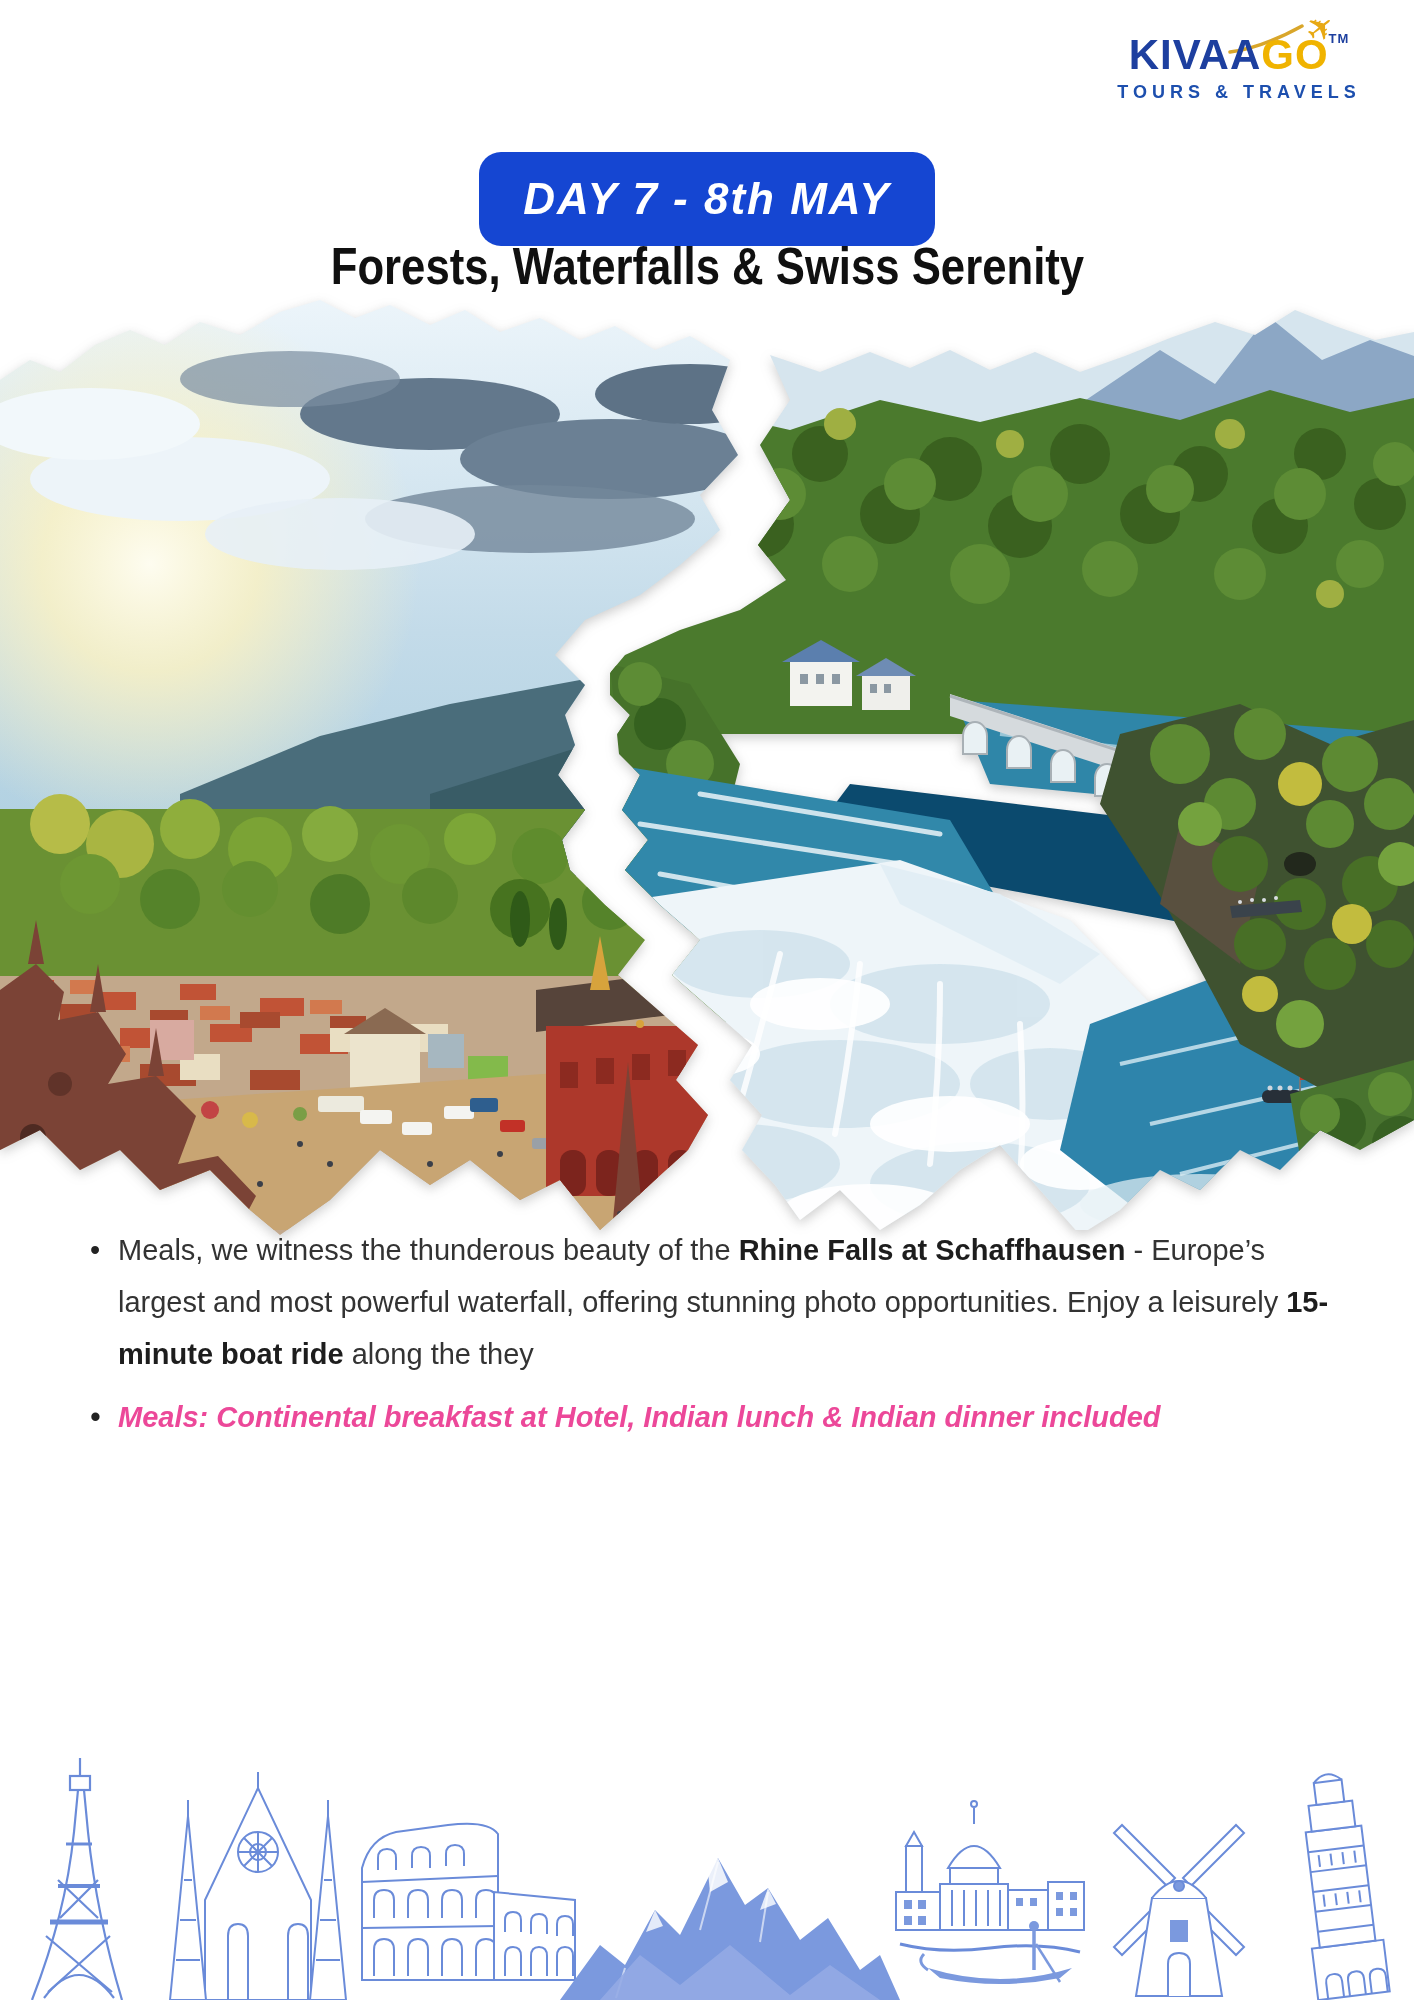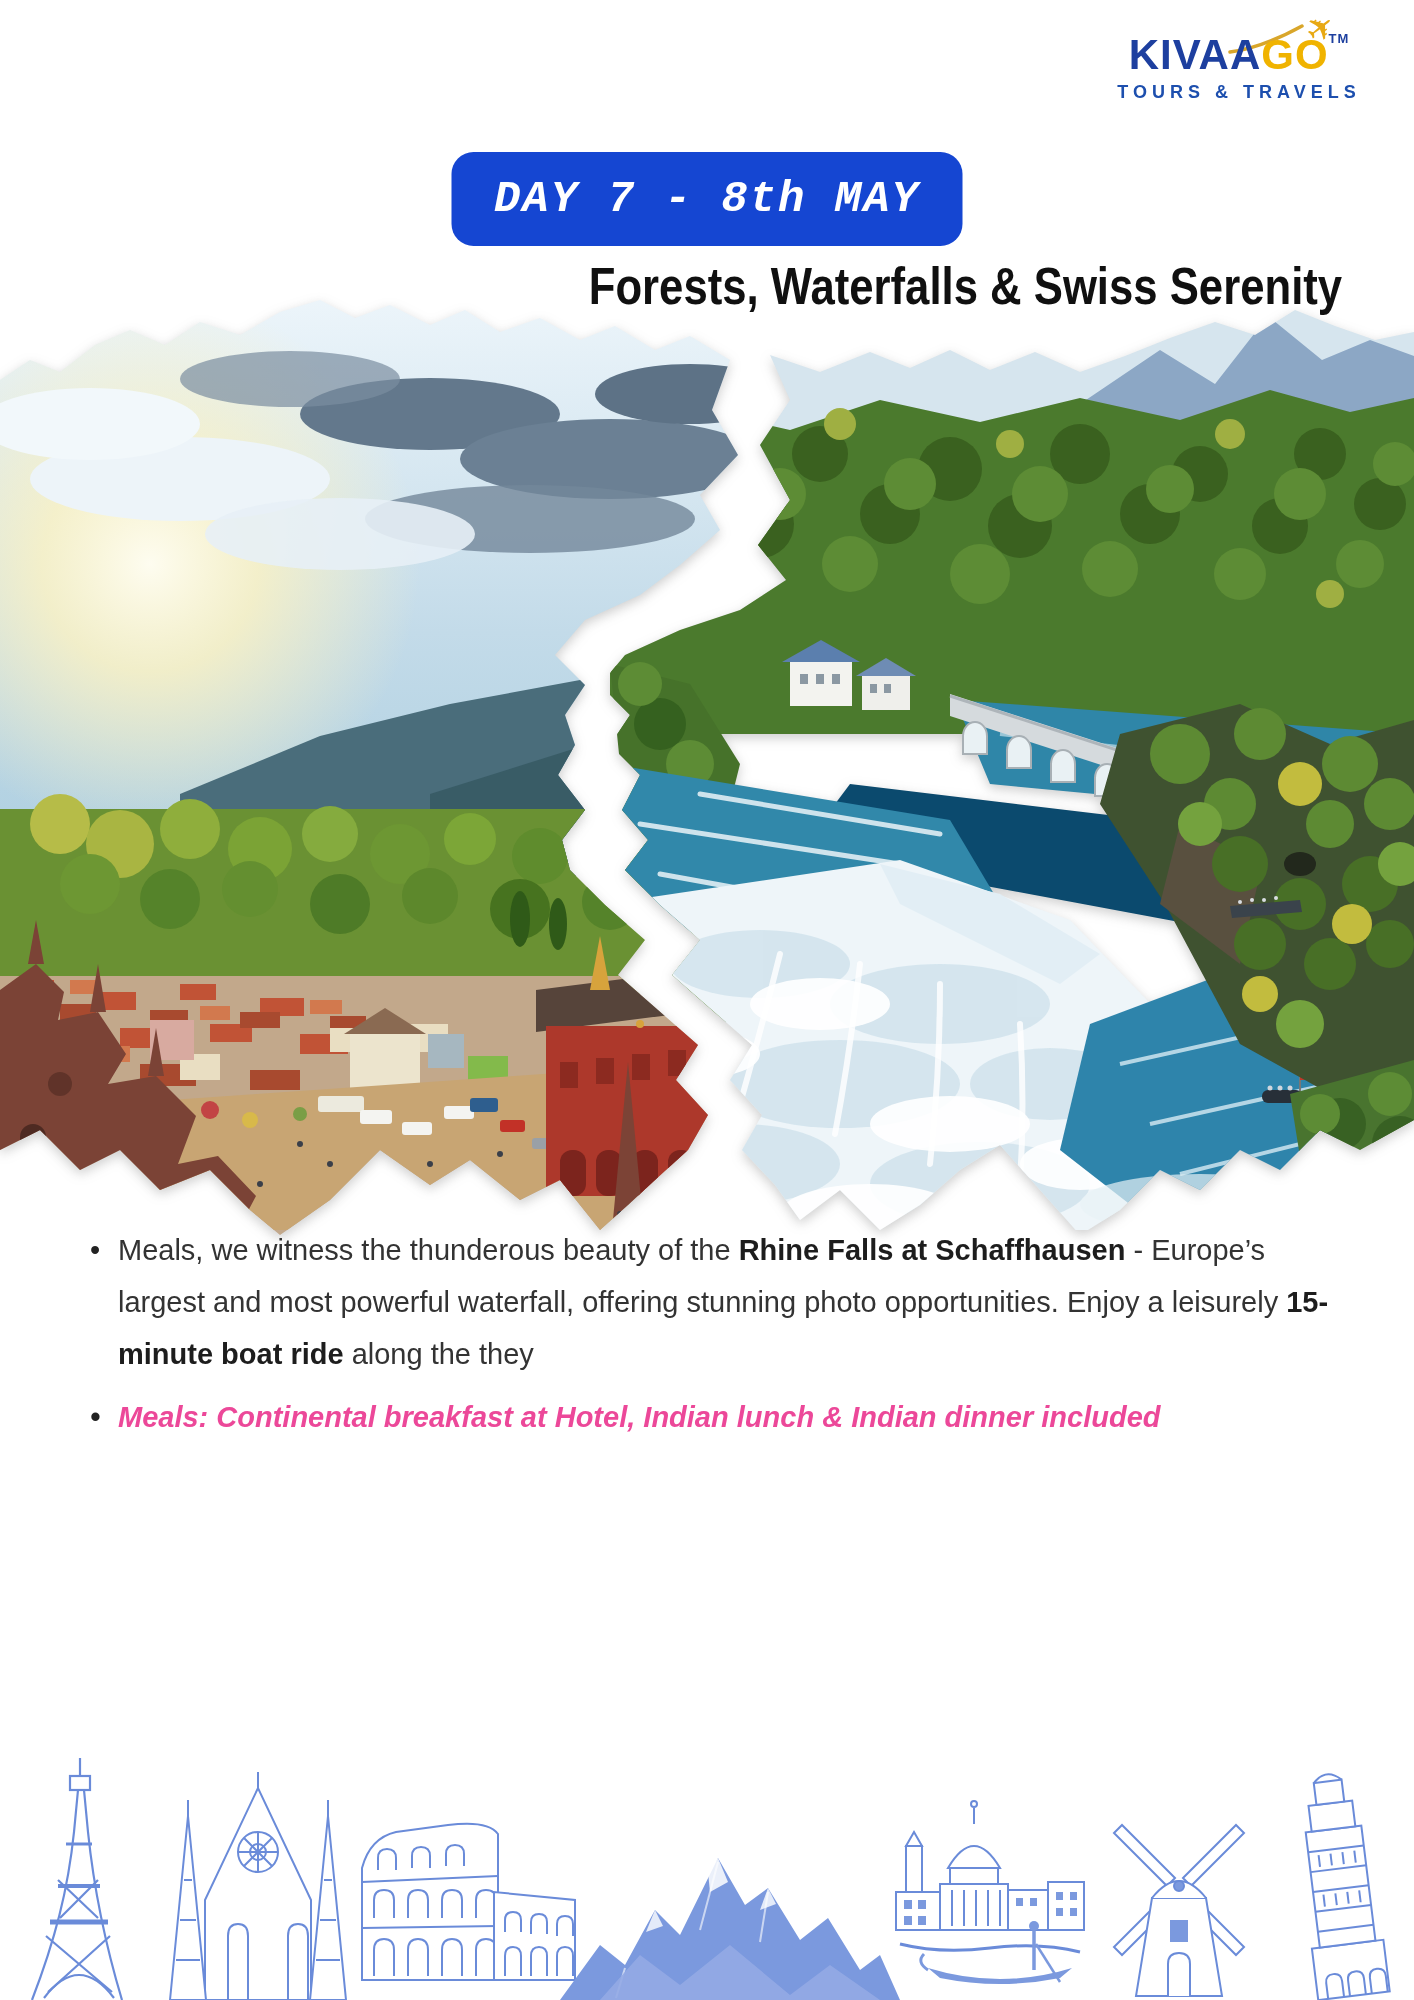--- a/index.html
+++ b/index.html
@@ -10,25 +10,25 @@
   .logo-row{position:relative;font-weight:800;font-size:42px;letter-spacing:1px;line-height:1;}
   .logo-kivaa{color:#1d3f9f;}
   .logo-go{color:#f0b300;}
   .logo-tm{color:#1d3f9f;font-size:13px;font-weight:700;vertical-align:top;position:relative;top:-2px;}
   .logo-tagline{margin-top:6px;color:#1d4fae;font-weight:700;font-size:18px;letter-spacing:5px;}
   .plane{position:absolute;top:-26px;right:40px;transform:rotate(-38deg);color:#e8a913;font-size:34px;
          font-family:"DejaVu Sans",sans-serif;}
   .swoosh{position:absolute;top:-12px;right:66px;}
   
   .day-banner{position:absolute;top:152px;left:50%;transform:translateX(-50%);
-      width:511px;height:94px;background:#1546d2;border-radius:22px;color:#ffffff;
+      width:456px;height:94px;background:#1546d2;border-radius:22px;color:#ffffff;
       display:flex;align-items:center;justify-content:center;
       font-size:44px;font-weight:700;font-style:italic;letter-spacing:2px;
-      font-family:Liberation Mono, monospace;}
-  .page-title{position:absolute;top:256px;left:0;width:100%;text-align:right;margin:0;}
+      font-family:Liberation Sans, sans-serif;}
+  .page-title{position:absolute;top:236px;left:0;width:100%;text-align:center;margin:0;}
   .page-title span{display:inline-block;transform:scaleX(.84);transform-origin:center;
       font-size:52px;font-weight:900;color:#101010;letter-spacing:0px;white-space:nowrap;}
   
   .collage{position:absolute;top:264px;left:0;width:1414px;height:980px;
       filter:drop-shadow(0 4px 6px rgba(80,80,80,.28));}
   
   .bullets{position:absolute;top:1224px;left:88px;width:1258px;margin:0;padding:0;list-style:none;
       font-size:29px;color:#333333;line-height:1.8;}
   .bullets li{position:relative;padding-left:30px;margin-bottom:10px;}
   .bullets li::before{content:"\2022";position:absolute;left:2px;top:0;color:#222;}

